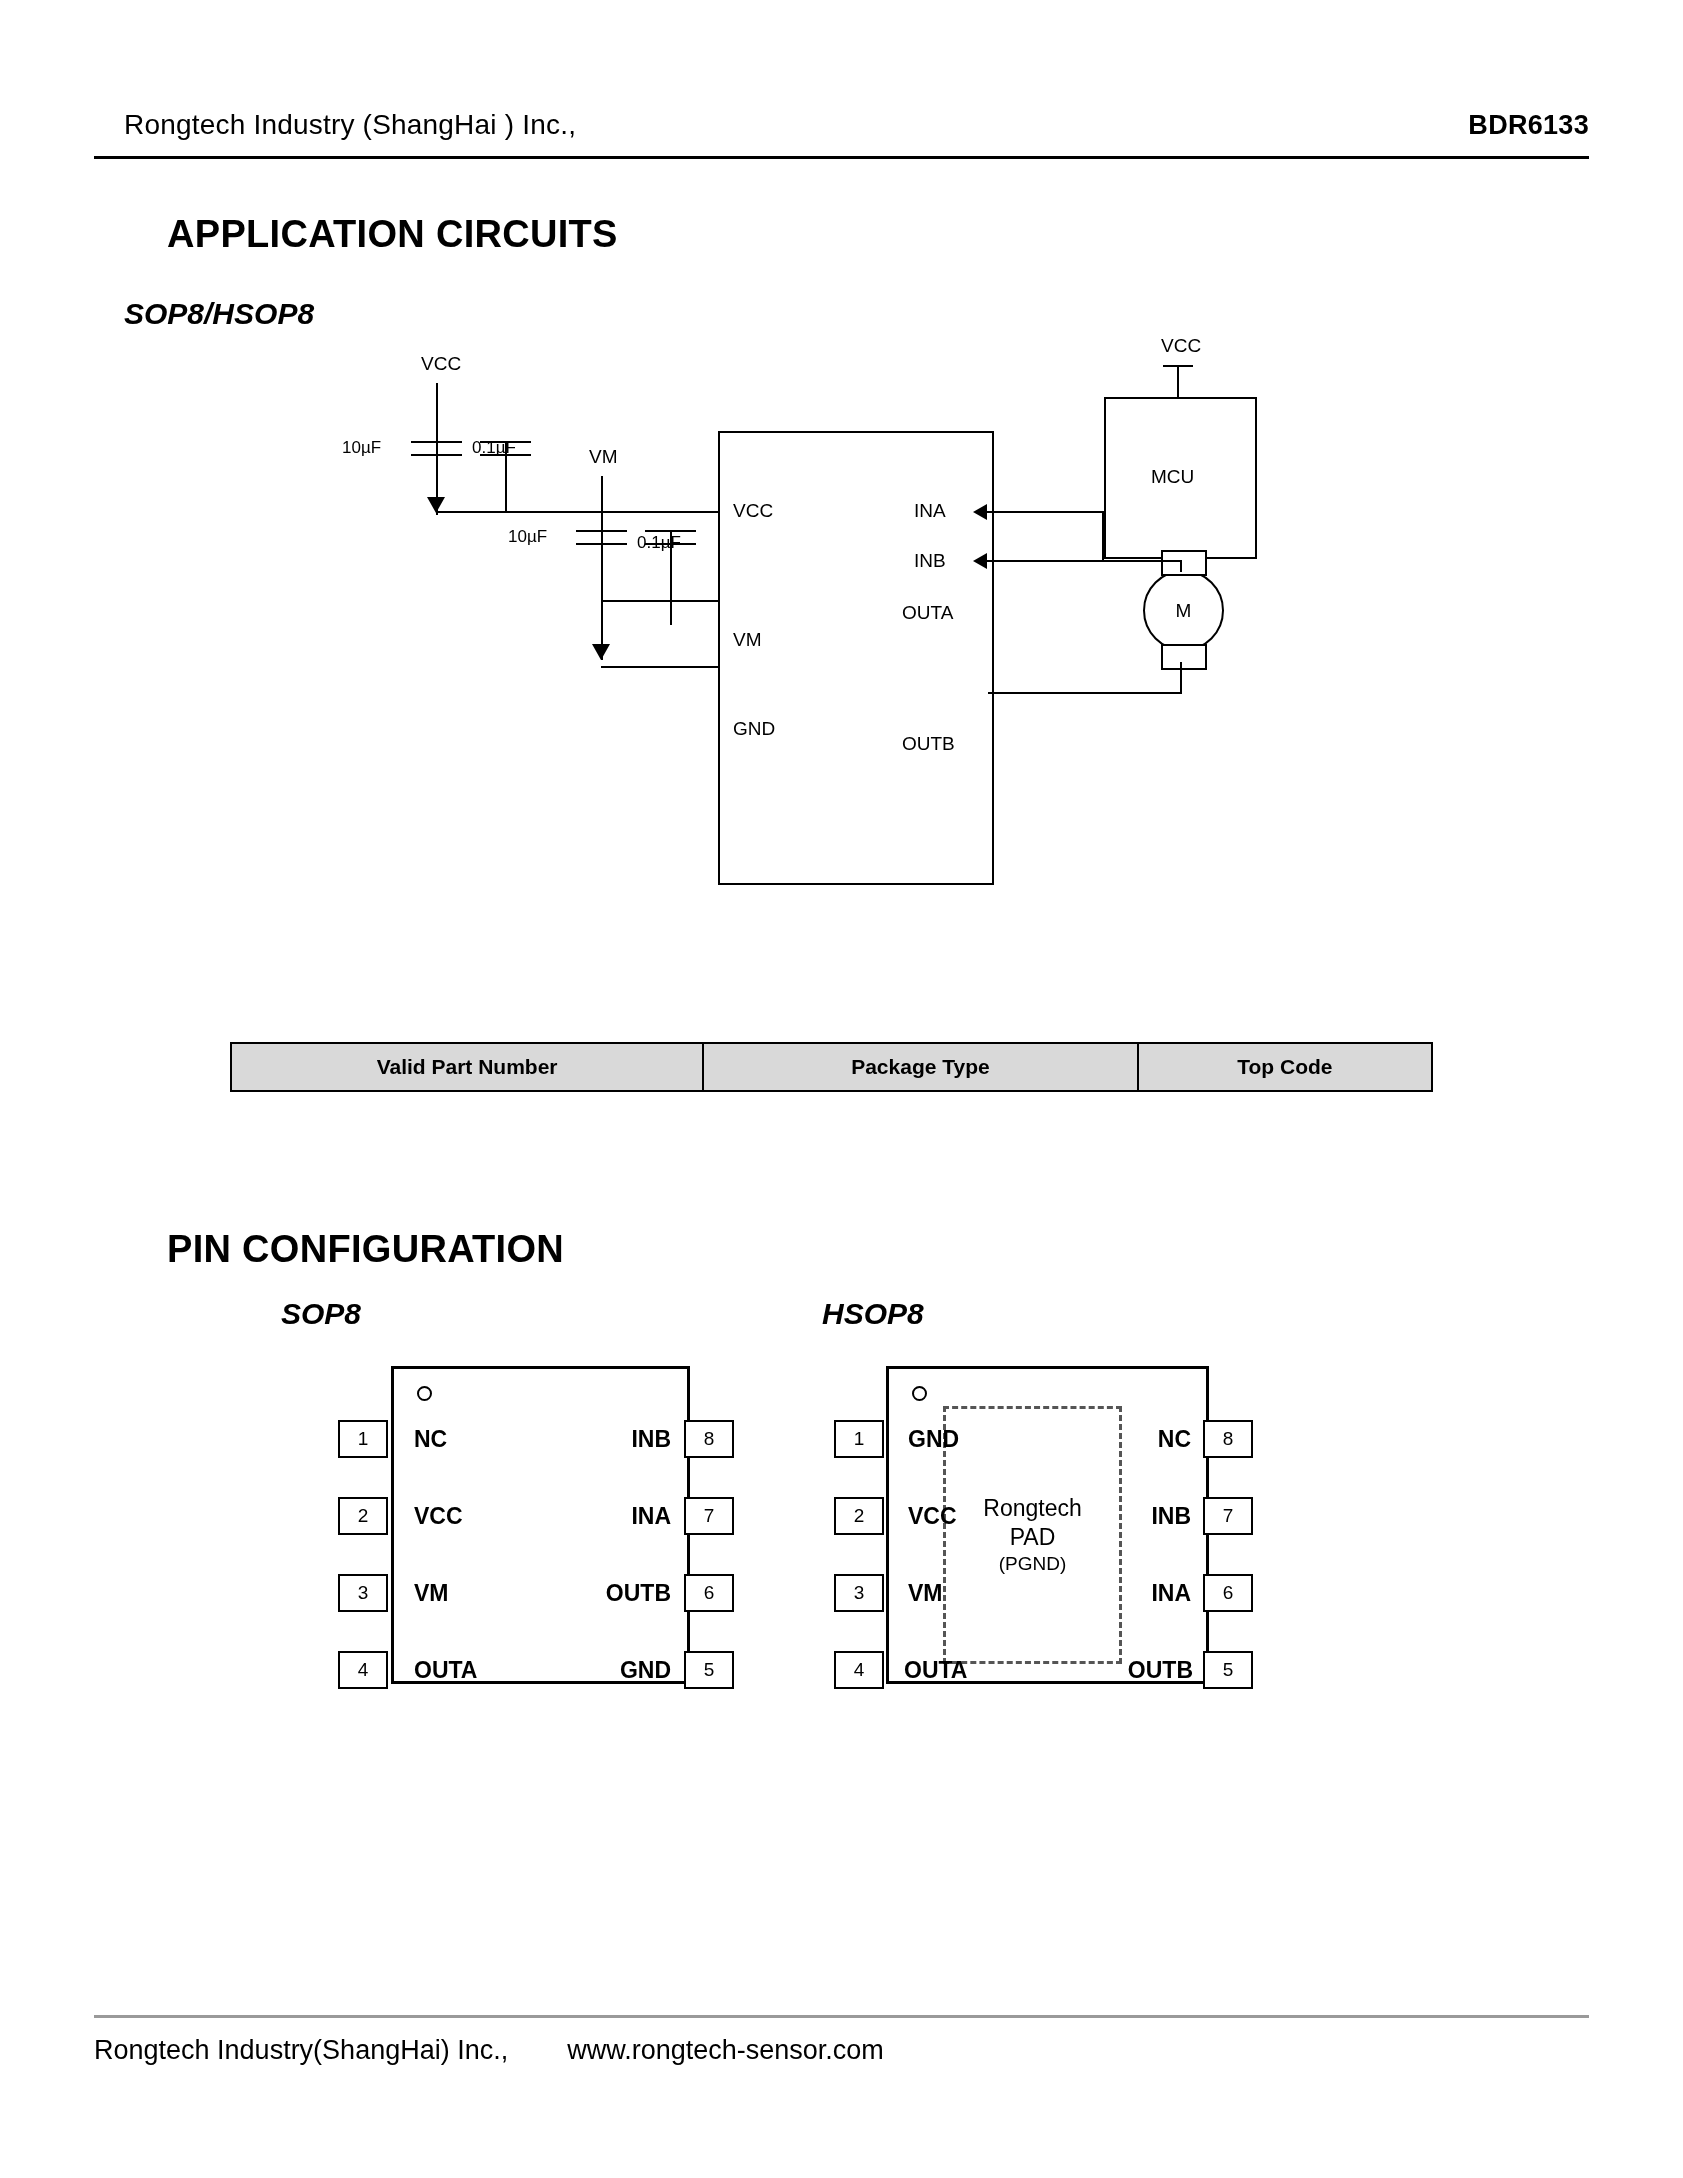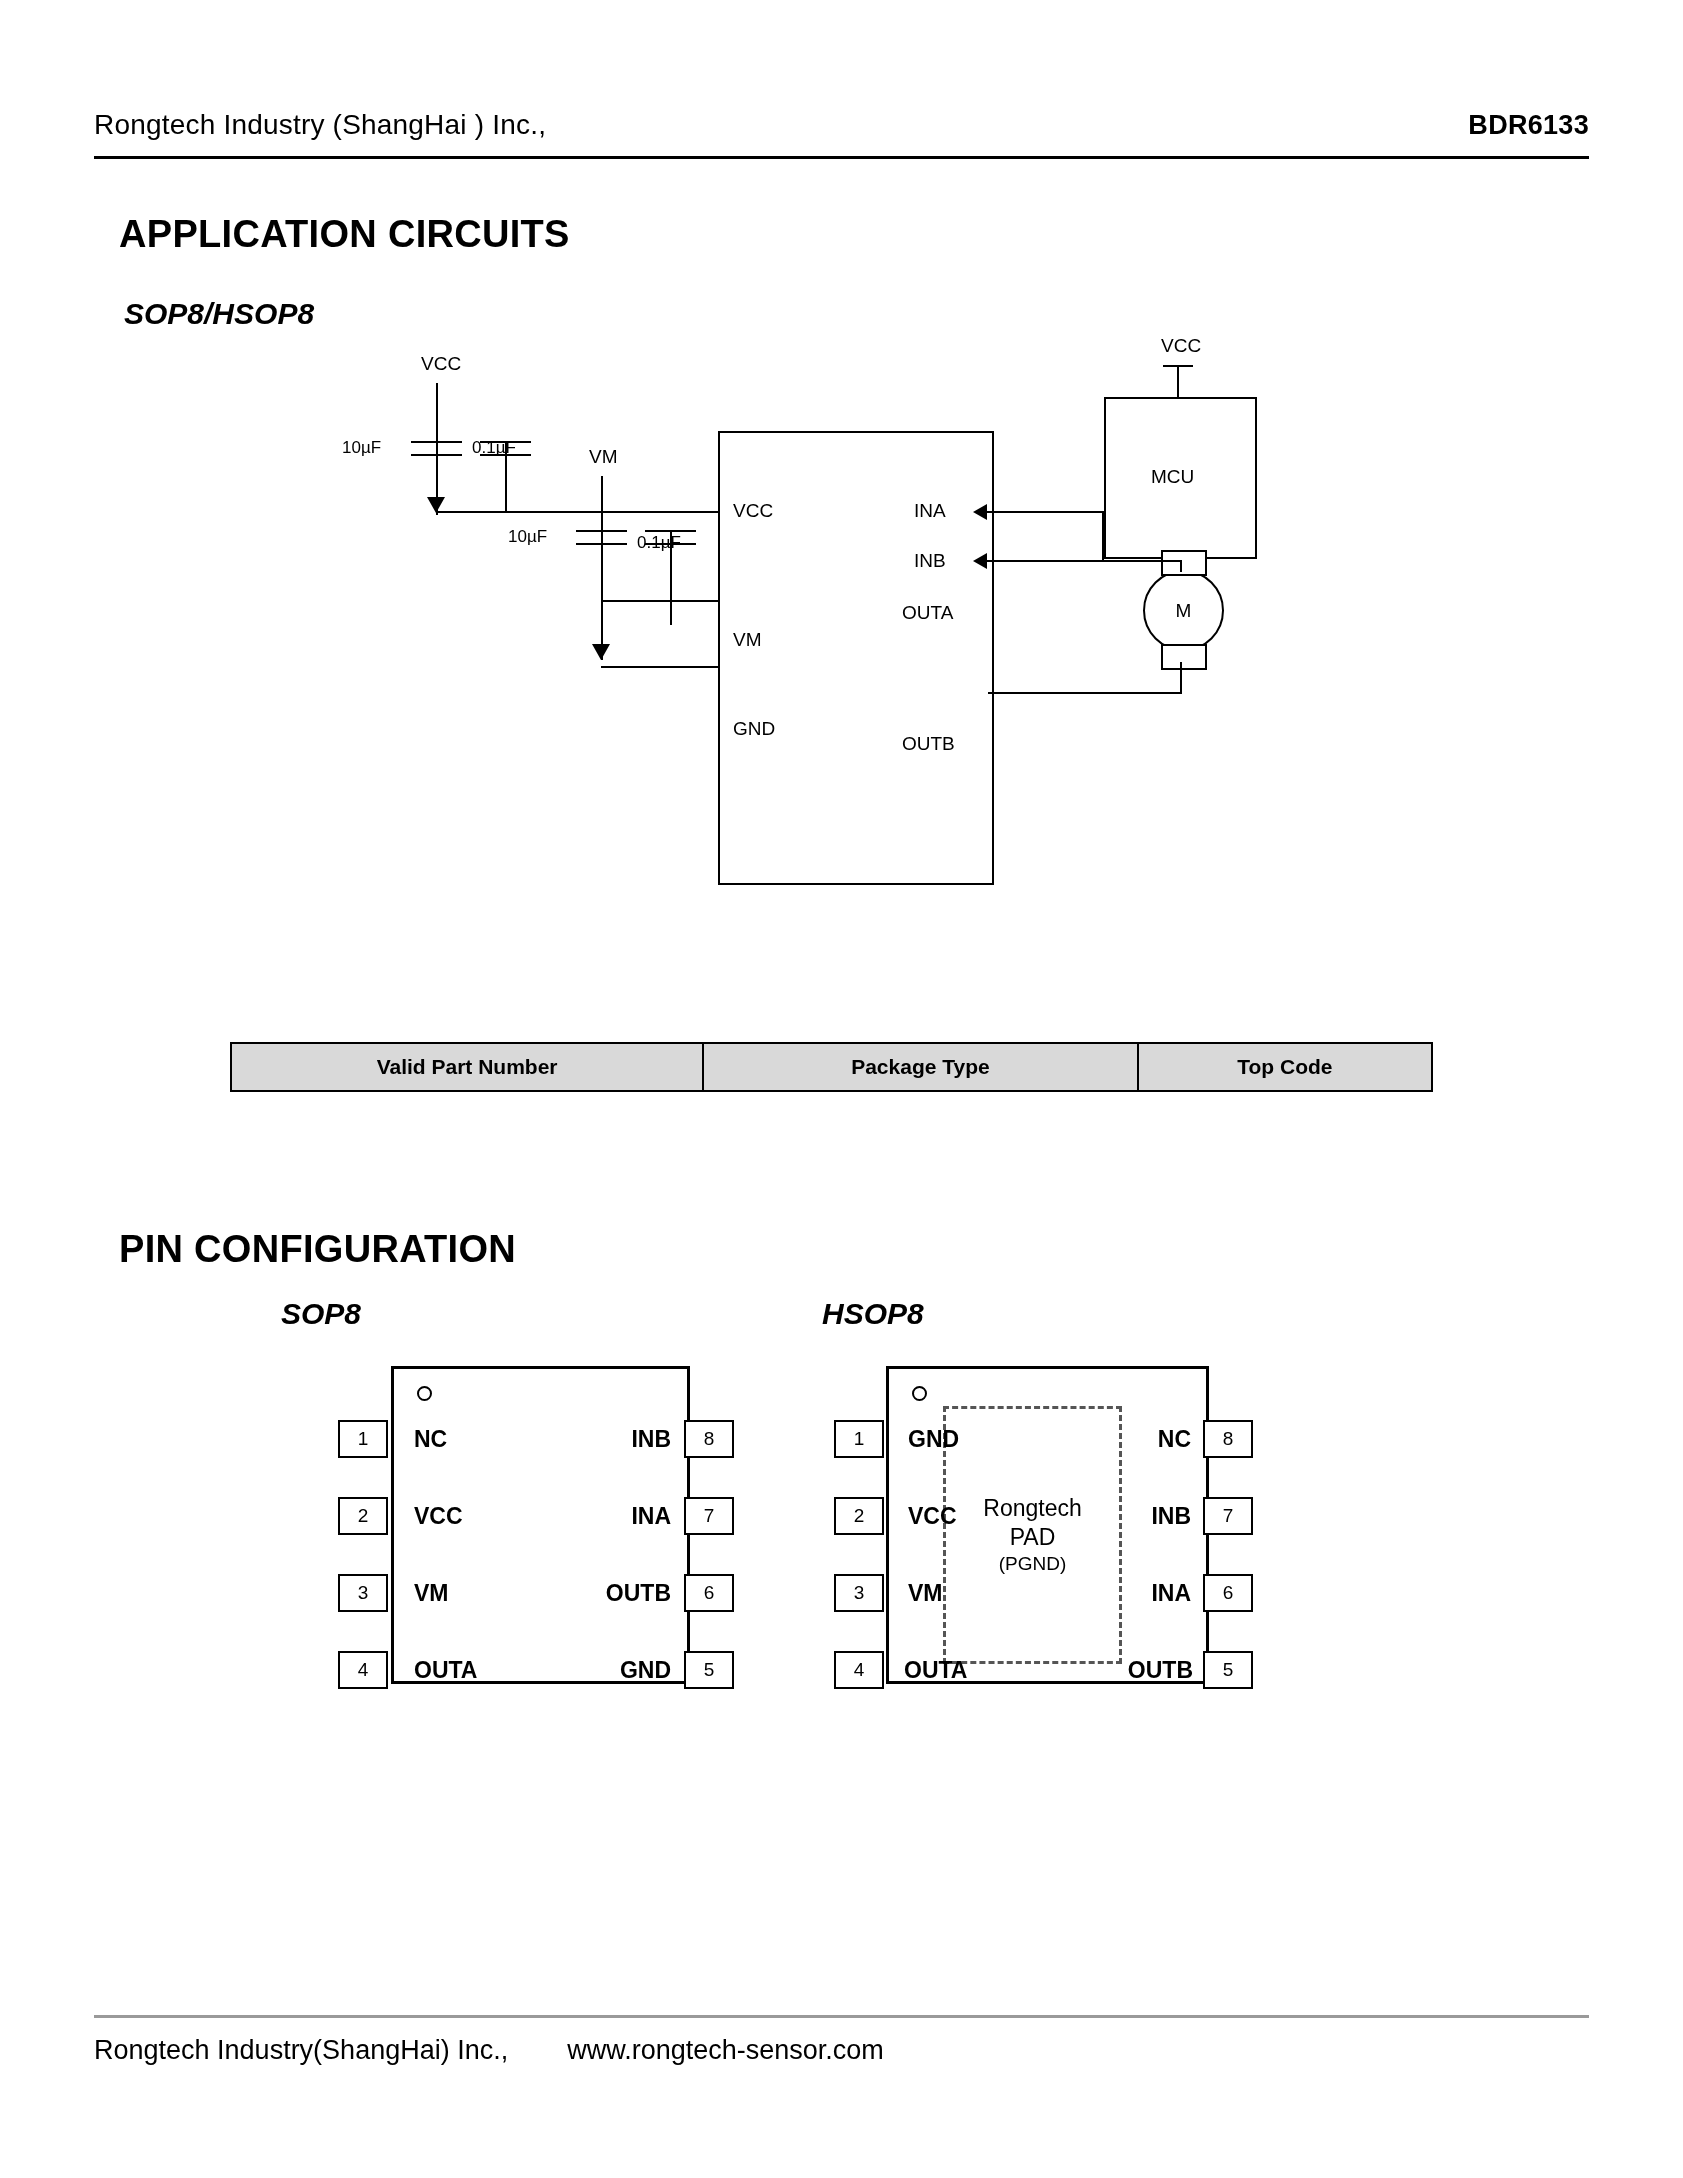--- a/index.html
+++ b/index.html
@@ -28,20 +28,21 @@
     left: 94px;
     top: 109px;
     width: 1495px;
     display: flex;
     align-items: baseline;
     justify-content: space-between;
   }
   .doc-header .company {
     font-size: 28px;
     letter-spacing: 0.2px;
+    margin-left: 30px;
   }
   .doc-header .partno {
     font-size: 27px;
     font-weight: bold;
     letter-spacing: 0.3px;
   }
   .header-rule {
     position: absolute;
     left: 94px;
     top: 156px;
@@ -49,20 +50,21 @@
     height: 3px;
     background: #000;
   }
 
   
   .section-title {
     position: absolute;
     font-size: 38px;
     font-weight: bold;
     letter-spacing: 0.3px;
+    margin-left: 48px;
   }
   .sub-title {
     position: absolute;
     font-size: 30px;
     font-weight: bold;
     font-style: italic;
   }
 
   
   .schematic {

